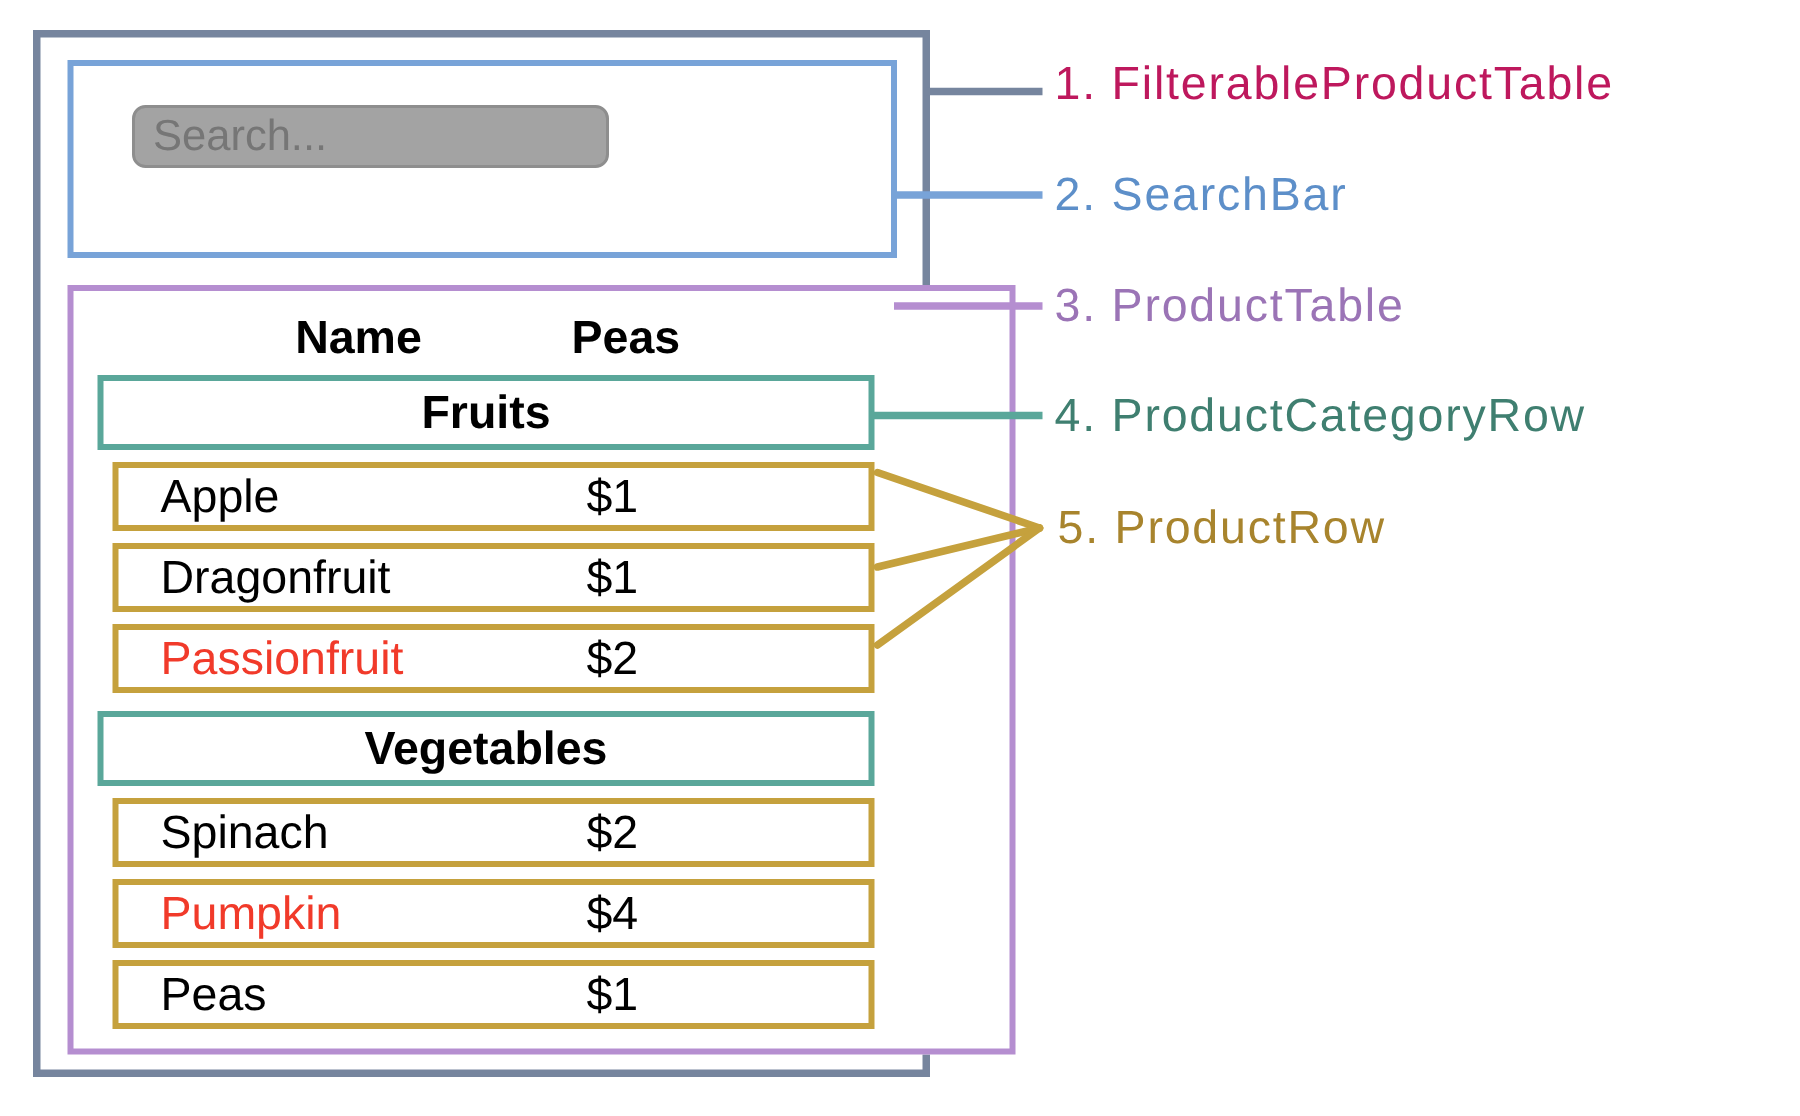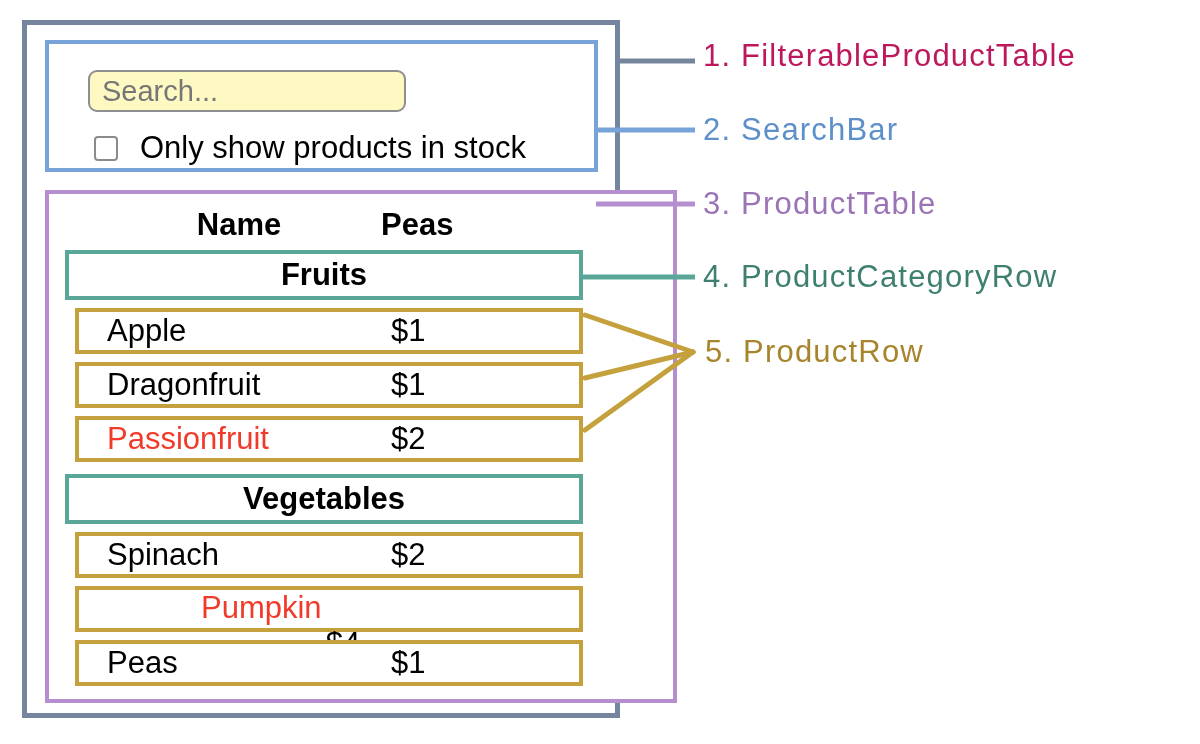--- a/index.html
+++ b/index.html
@@ -24,21 +24,21 @@
   .searchbar-box {
     left: 18px; top: 15px; width: 553px; height: 132px;
     border: 4px solid #78a3d8;
   }
   .search-input {
     position: absolute; left: 39px; top: 26px;
     width: 318px; height: 42px;
     border: 2px solid #8e8e8e; border-radius: 9px;
     font-family: "Liberation Sans", sans-serif;
     font-size: 29px; color: #333333; padding: 0 12px;
-    outline: none; background: #fef9c3;
+    outline: none; background: #a3a3a3;
   }
   .search-input::placeholder { color: #767676; opacity: 1; }
 
   .checkbox-row {
     position: absolute; left: 45px; top: 86px;
     display: flex; align-items: center; gap: 22px;
   }
   .stock-checkbox {
     appearance: none; -webkit-appearance: none;
     width: 24px; height: 25px; margin: 0;
@@ -95,24 +95,20 @@
 </style>
 </head>
 <body>
 
 <div class="stage">
 
   <div class="box outer-box" style="border-color: rgb(118, 133, 158);">
 
     <div class="box searchbar-box" style="border-color: rgb(120, 163, 216);">
       <input type="text" class="search-input" placeholder="Search..." style="">
-      <div class="checkbox-row">
-        <input type="checkbox" class="stock-checkbox" style="">
-        <span class="checkbox-label">Only show products in stock</span>
-      </div>
     </div>
 
     <div class="box product-table-box" style="border-color: rgb(181, 142, 208);">
 
       <div class="header-row">
         <span class="header-name">Name</span>
         <span class="header-price">Peas</span>
       </div>
 
       <div class="table-body">
@@ -135,21 +131,21 @@
         </div>
 
         <div class="category-row second" style="border-color: rgb(90, 167, 154);">
           <span>Vegetables</span>
         </div>
 
         <div class="product-row" style="border-color: rgb(197, 161, 61);">
           <span class="cell-name" style="color: rgb(0, 0, 0);">Spinach</span>
           <span class="cell-price">$2</span>
         </div>
-        <div class="product-row" style="border-color: rgb(197, 161, 61); flex-direction: column;">
+        <div class="product-row" style="border-color: rgb(197, 161, 61);">
           <span class="cell-name" style="color: rgb(241, 58, 42);">Pumpkin</span>
           <span class="cell-price">$4</span>
         </div>
         <div class="product-row" style="border-color: rgb(197, 161, 61);">
           <span class="cell-name" style="color: rgb(0, 0, 0);">Peas</span>
           <span class="cell-price">$1</span>
         </div>
 
       </div>
     </div>

